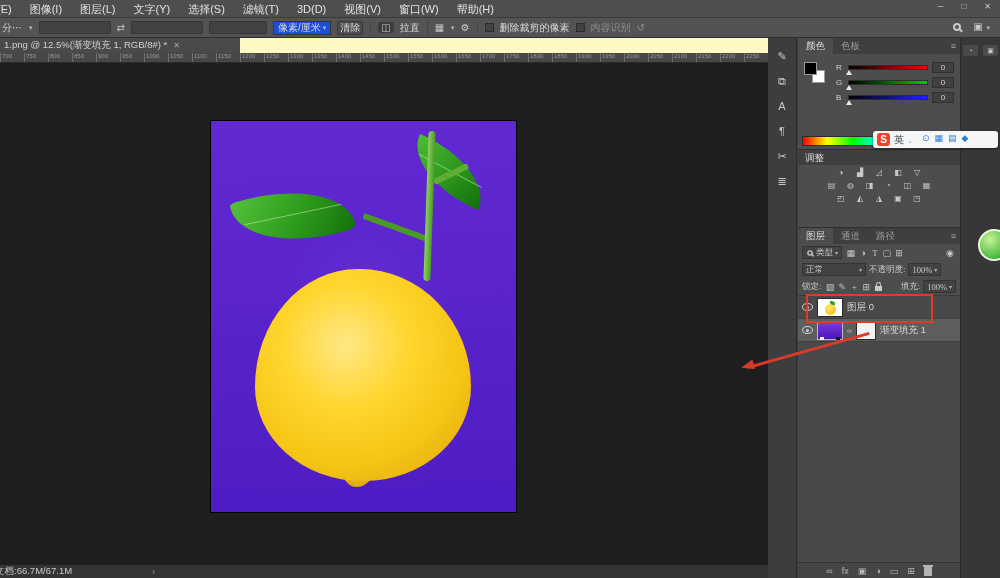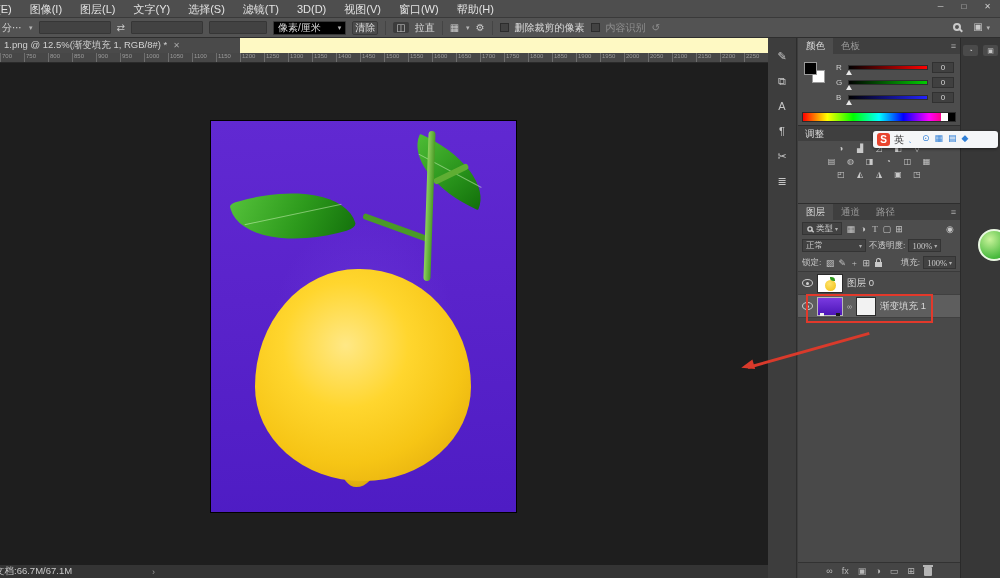--- a/index.html
+++ b/index.html
@@ -16,22 +16,22 @@
   .win-controls{position:absolute;right:0;top:0;height:14px;display:flex;}
   .win-btn{font-size:8px;color:#cfcfcf;padding:1px 9px;line-height:12px;}
 
   
   .optionsbar{position:absolute;left:0;top:18px;width:1000px;height:20px;background:#535353;
               border-bottom:1px solid #2e2e2e;display:flex;align-items:center;gap:6px;
               font-size:10px;color:#d8d8d8;padding-left:2px;}
   .opt-caret{font-size:7px;color:#b5b5b5;margin-left:1px;}
   .opt-input{width:72px;height:13px;background:#424242;border:1px solid #363636;border-radius:1px;}
   .opt-input.small{width:58px;}
-  .opt-box{height:14px;background:#000000;border:1px solid #363636;border-radius:1px;
-           display:flex;align-items:center;padding:0 4px;gap:16px;}
+  .opt-box{height:14px;background:#1d4ed8;border:1px solid #363636;border-radius:1px;
+           display:flex;align-items:center;padding:0 4px;gap:1px;}
   .opt-btn{height:14px;background:#4b4b4b;border:1px solid #393939;border-radius:2px;
            display:flex;align-items:center;padding:0 2px;}
   .opt-sep{width:1px;height:14px;background:#444;margin:0 1px;}
   .opt-ico{font-size:10px;color:#c9c9c9;}
   .opt-ico.hl{background:#3c3c3c;border-radius:2px;padding:0 3px;}
   .dim{color:#8f8f8f;text-align:right;}
   .cbx{width:9px;height:9px;background:#424242;border:1px solid #2c2c2c;display:inline-block;}
   .opt-right{position:absolute;right:10px;top:3px;display:flex;align-items:center;gap:12px;}
   .mag{width:8px;height:8px;border:2px solid #c9c9c9;border-radius:50%;position:relative;display:inline-block;}
   .mag::after{content:"";position:absolute;width:5px;height:2px;background:#c9c9c9;
@@ -91,21 +91,21 @@
   .strip-ic{font-size:11px;color:#c5c5c5;line-height:12px;}
   .panelcol{position:absolute;left:30px;top:0;width:162px;height:100%;background:#4d4d4d;
             display:flex;flex-direction:column;}
   .pheader{height:16px;background:#3f3f3f;display:flex;align-items:center;font-size:9.5px;
            color:#9c9c9c;position:relative;flex:none;}
   .ptab{padding:0 8px;line-height:16px;}
   .ptab.active{background:#4d4d4d;color:#dcdcdc;}
   .pmenu{position:absolute;right:4px;font-size:9px;color:#aaa;}
 
   
-  .color-panel{height:88px;border-bottom:1px solid #2e2e2e;display:flex;flex-direction:column;flex:none;}
+  .color-panel{height:112px;border-bottom:1px solid #2e2e2e;display:flex;flex-direction:column;flex:none;}
   .color-body{position:relative;flex:1;padding:6px 6px 4px 6px;}
   .swatches{position:absolute;left:6px;top:8px;width:26px;height:26px;}
   .sw{position:absolute;width:13px;height:13px;border:1px solid #9a9a9a;}
   .sw.fg{left:0;top:0;background:#000;z-index:2;}
   .sw.bg{left:8px;top:8px;background:#fff;z-index:1;}
   .sliders{margin-left:32px;}
   .srow{display:flex;align-items:center;height:15px;gap:4px;}
   .slabel{width:8px;font-size:8px;color:#cfcfcf;}
   .strack{width:80px;height:5px;position:relative;border:1px solid #2e2e2e;}
   .srow:nth-child(1) .strack{background:linear-gradient(90deg,#000,#f00);}

